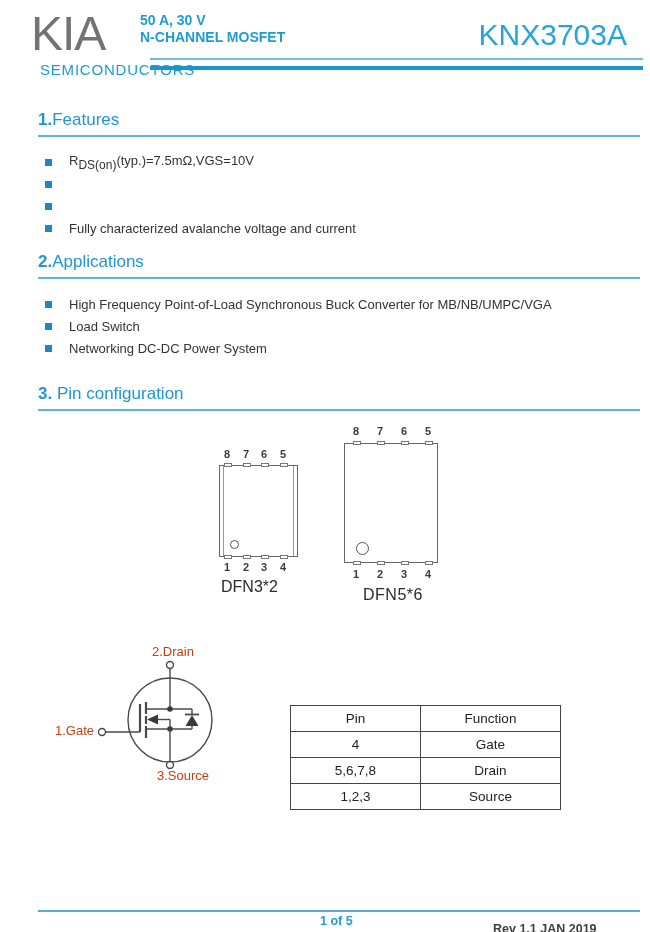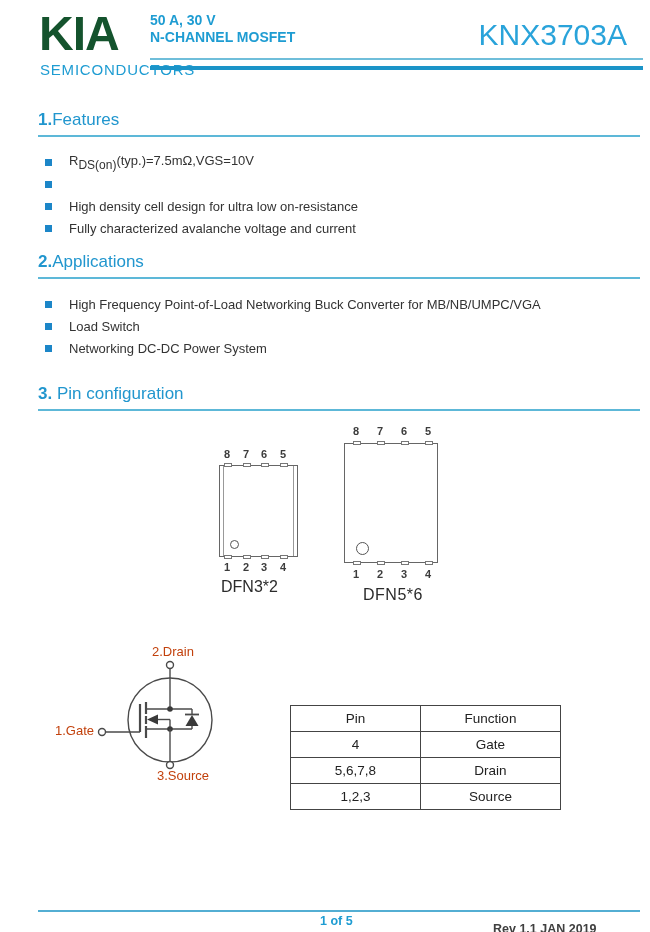--- a/index.html
+++ b/index.html
@@ -3,25 +3,25 @@
 <meta charset="utf-8">
 <style>
   * { margin:0; padding:0; box-sizing:border-box; }
   html,body { width:650px; height:932px; }
   body {
     font-family:"Liberation Sans", sans-serif;
     background:#ffffff; position:relative; overflow:hidden;
     color:#333;
   }
   
-  .kia-logo { position:absolute; left:39px; top:12px; font-size:48px; font-weight:bold;
-    color:#14532d; letter-spacing:-1px; line-height:44px; }
+  .kia-logo { position:absolute; left:31px; top:12px; font-size:48px; font-weight:normal;
+    color:#737373; letter-spacing:-1px; line-height:44px; }
   .kia-sub { position:absolute; left:40px; top:61px; font-size:15px; color:#1e9cd2;
     letter-spacing:0.8px; }
-  .ratings { position:absolute; left:150px; top:12px; font-size:14px; font-weight:bold;
+  .ratings { position:absolute; left:140px; top:12px; font-size:14px; font-weight:bold;
     color:#1e9cd2; line-height:17px; }
   .part-number { position:absolute; right:23px; top:18px; font-size:30px; color:#29a3da; }
   .hr-thin { position:absolute; left:150px; right:7px; top:58px; height:2px; background:#6fbeda; }
   .hr-thick { position:absolute; left:150px; right:7px; top:66px; height:4px; background:#1b94c8; }
 
   
   .section { position:absolute; left:38px; right:10px; }
   .sec-features { top:110px; }
   .sec-applications { top:252px; }
   .sec-pincfg { top:384px; }
@@ -92,37 +92,36 @@
   <ul class="bullets">
     <li>
       <span class="sq"></span>
       <span><span>R</span><sub class="rds">DS(on)</sub><span>(typ.)=7.5mΩ,VGS=10V</span></span>
     </li>
     <li>
       <span class="sq"></span>
     </li>
     <li>
       <span class="sq"></span>
-      <span>High density cell design for ultra low on-resistance</span>
     </li>
     <li>
       <span class="sq"></span>
       <span>Fully characterized avalanche voltage and current</span>
     </li>
   </ul>
 </div>
 
 <div class="section sec-applications">
   <div class="sec-heading">
     <span class="num">2.</span><span class="ttl">Applications</span>
   </div>
   <ul class="bullets">
     <li>
       <span class="sq"></span>
-      <span>High Frequency Point-of-Load Networking Buck Converter for MB/NB/UMPC/VGA</span>
+      <span>High Frequency Point-of-Load Synchronous Buck Converter for MB/NB/UMPC/VGA</span>
     </li>
     <li>
       <span class="sq"></span>
       <span>Load Switch</span>
     </li>
     <li>
       <span class="sq"></span>
       <span>Networking DC-DC Power System</span>
     </li>
   </ul>

